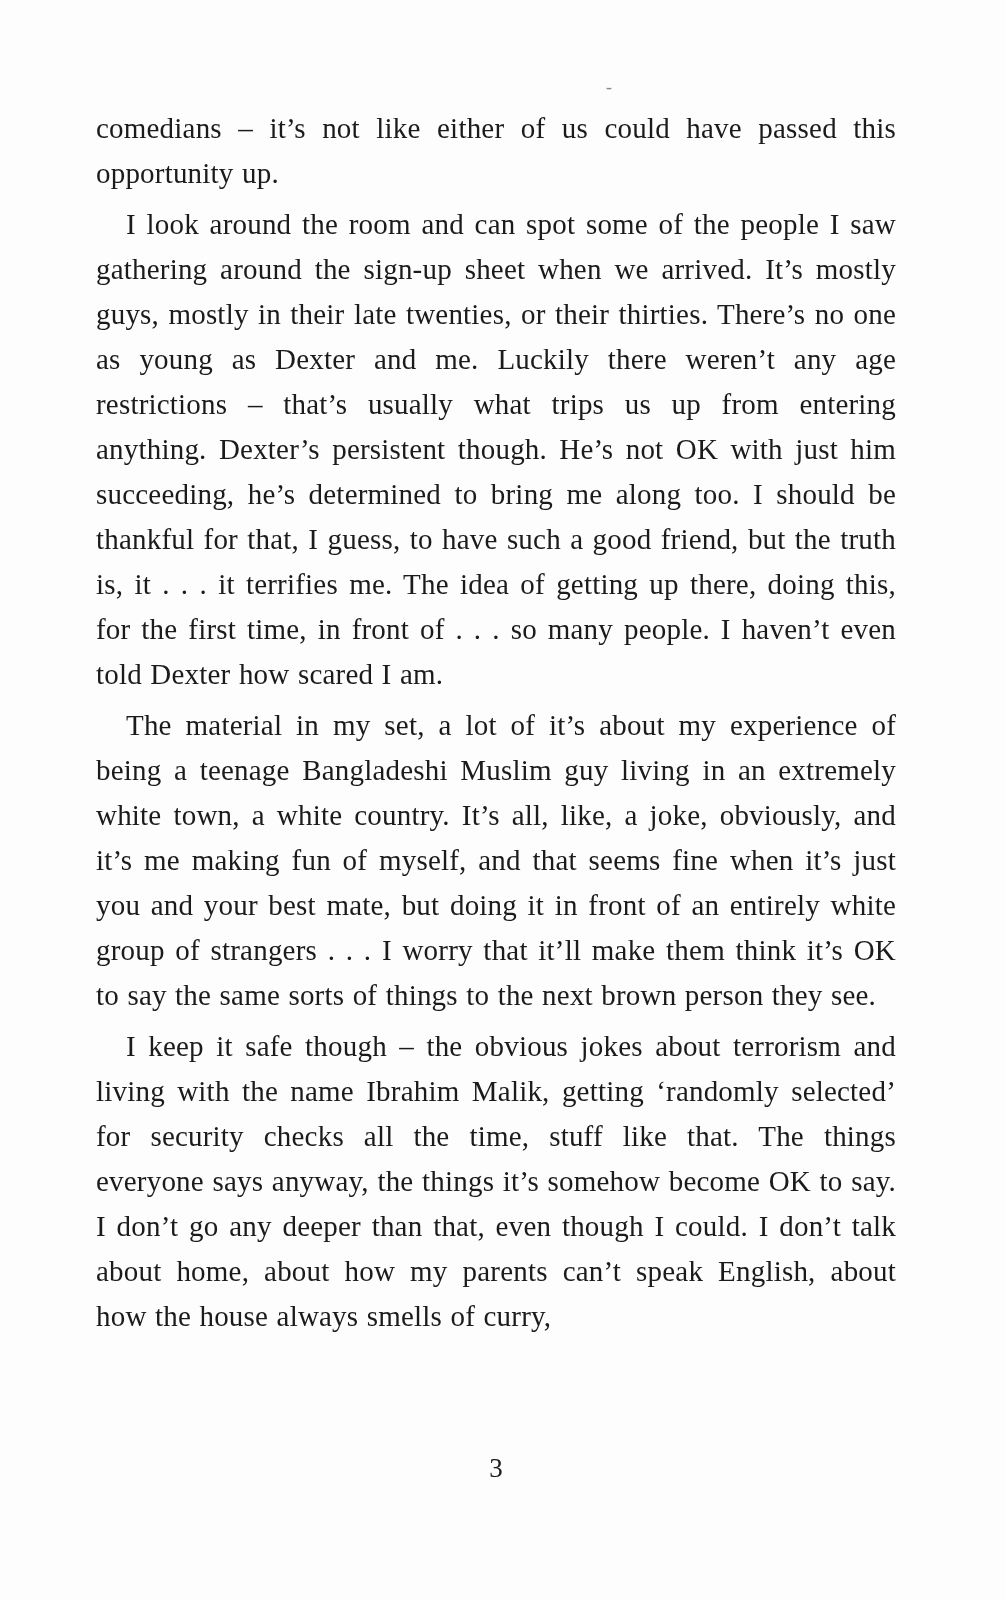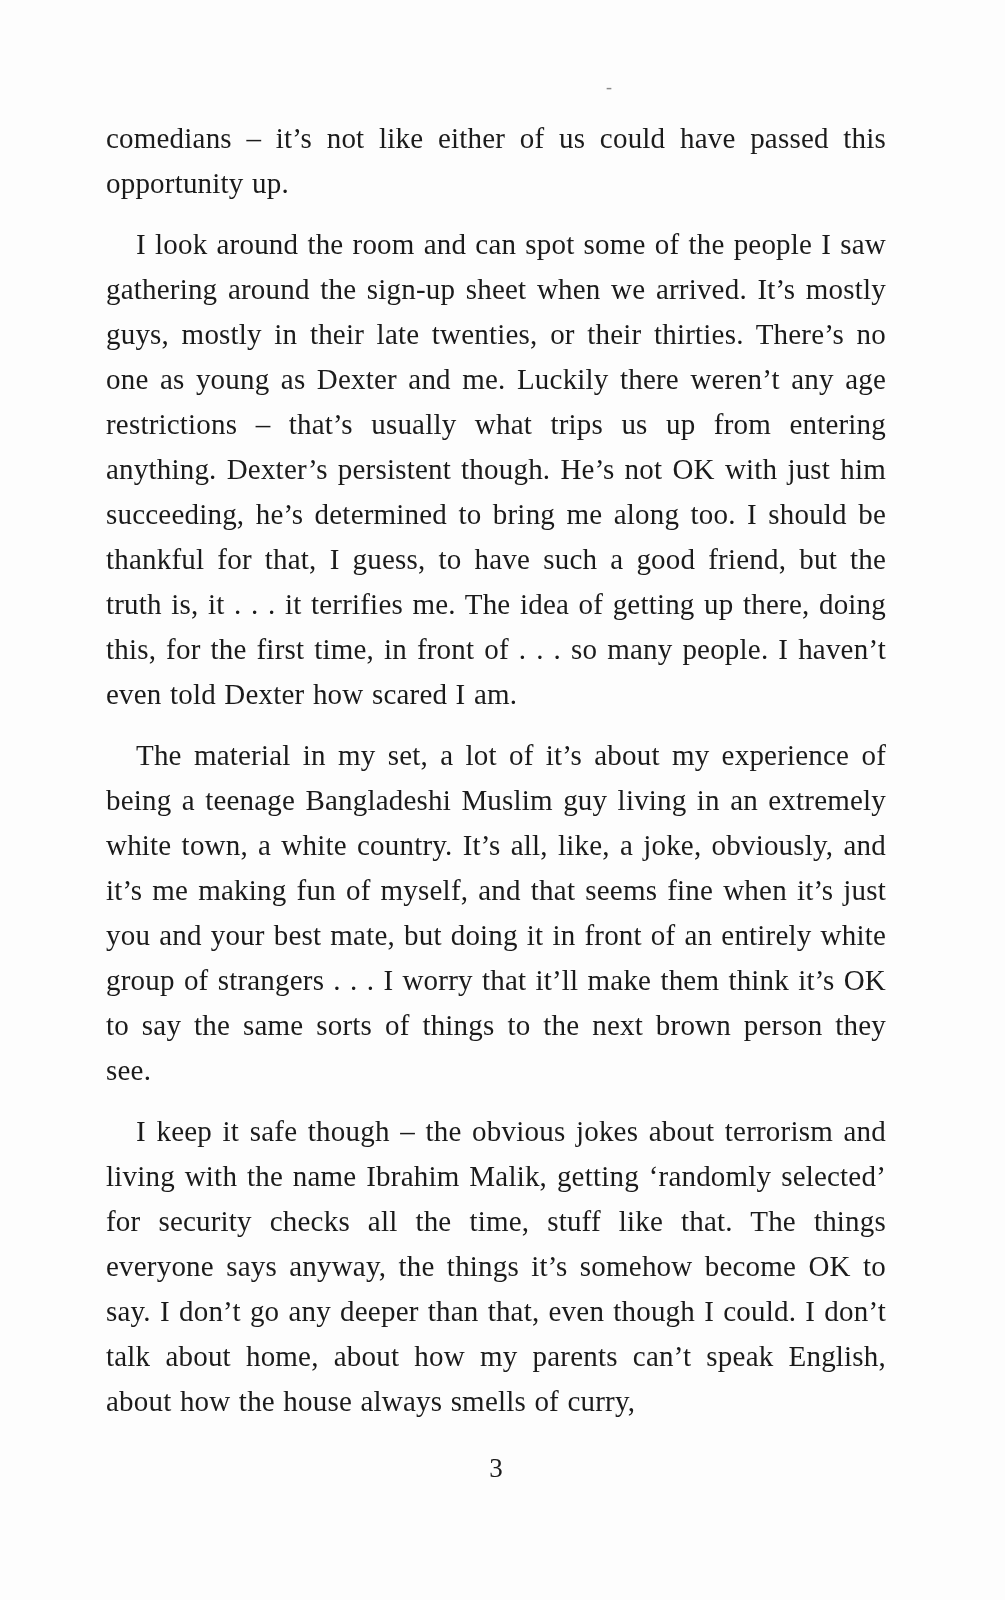--- a/index.html
+++ b/index.html
@@ -26,21 +26,21 @@
       left: 90px;
       top: 100px;
       width: 812px;
       font-size: 29px;
       line-height: 45px;
       text-align: justify;
       letter-spacing: 0.2px;
       word-spacing: 1px;
     }
     .text-block p {
-      margin: 16px;
+      margin: 6px;
     }
     .text-block p.indent {
       text-indent: 30px;
     }
     .page-number {
       position: absolute;
       left: 90px;
       width: 812px;
       top: 1453px;
       text-align: center;

